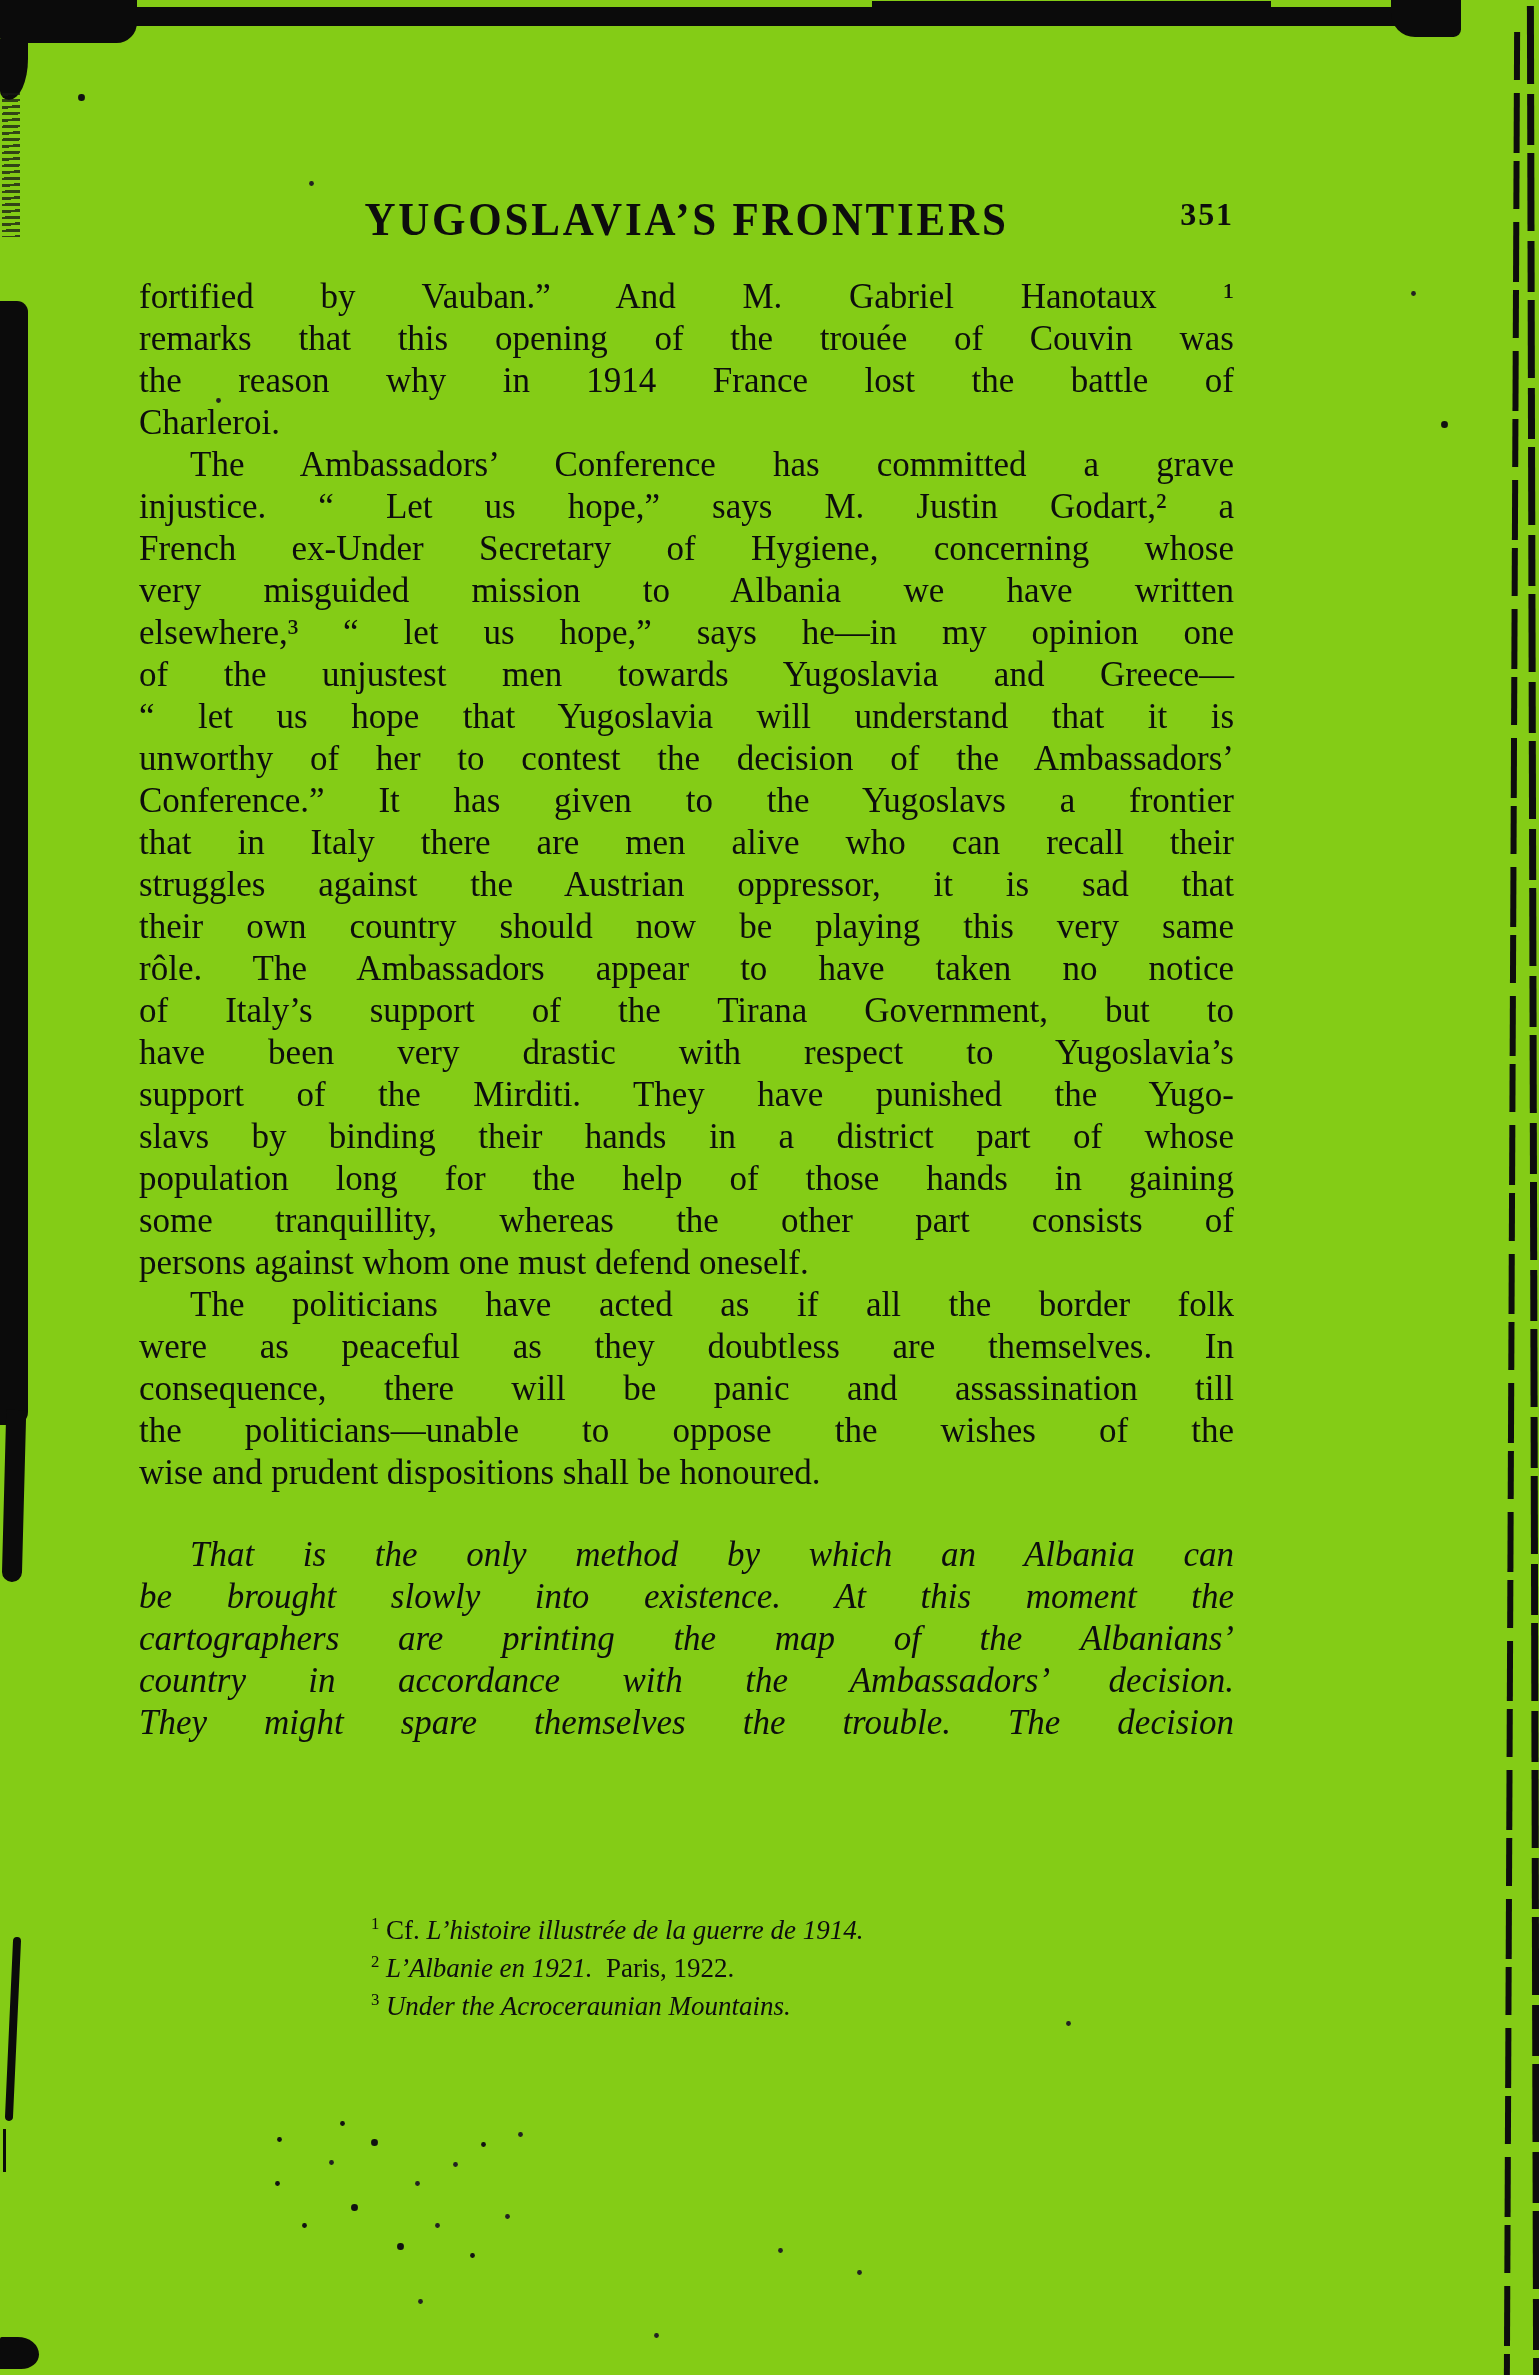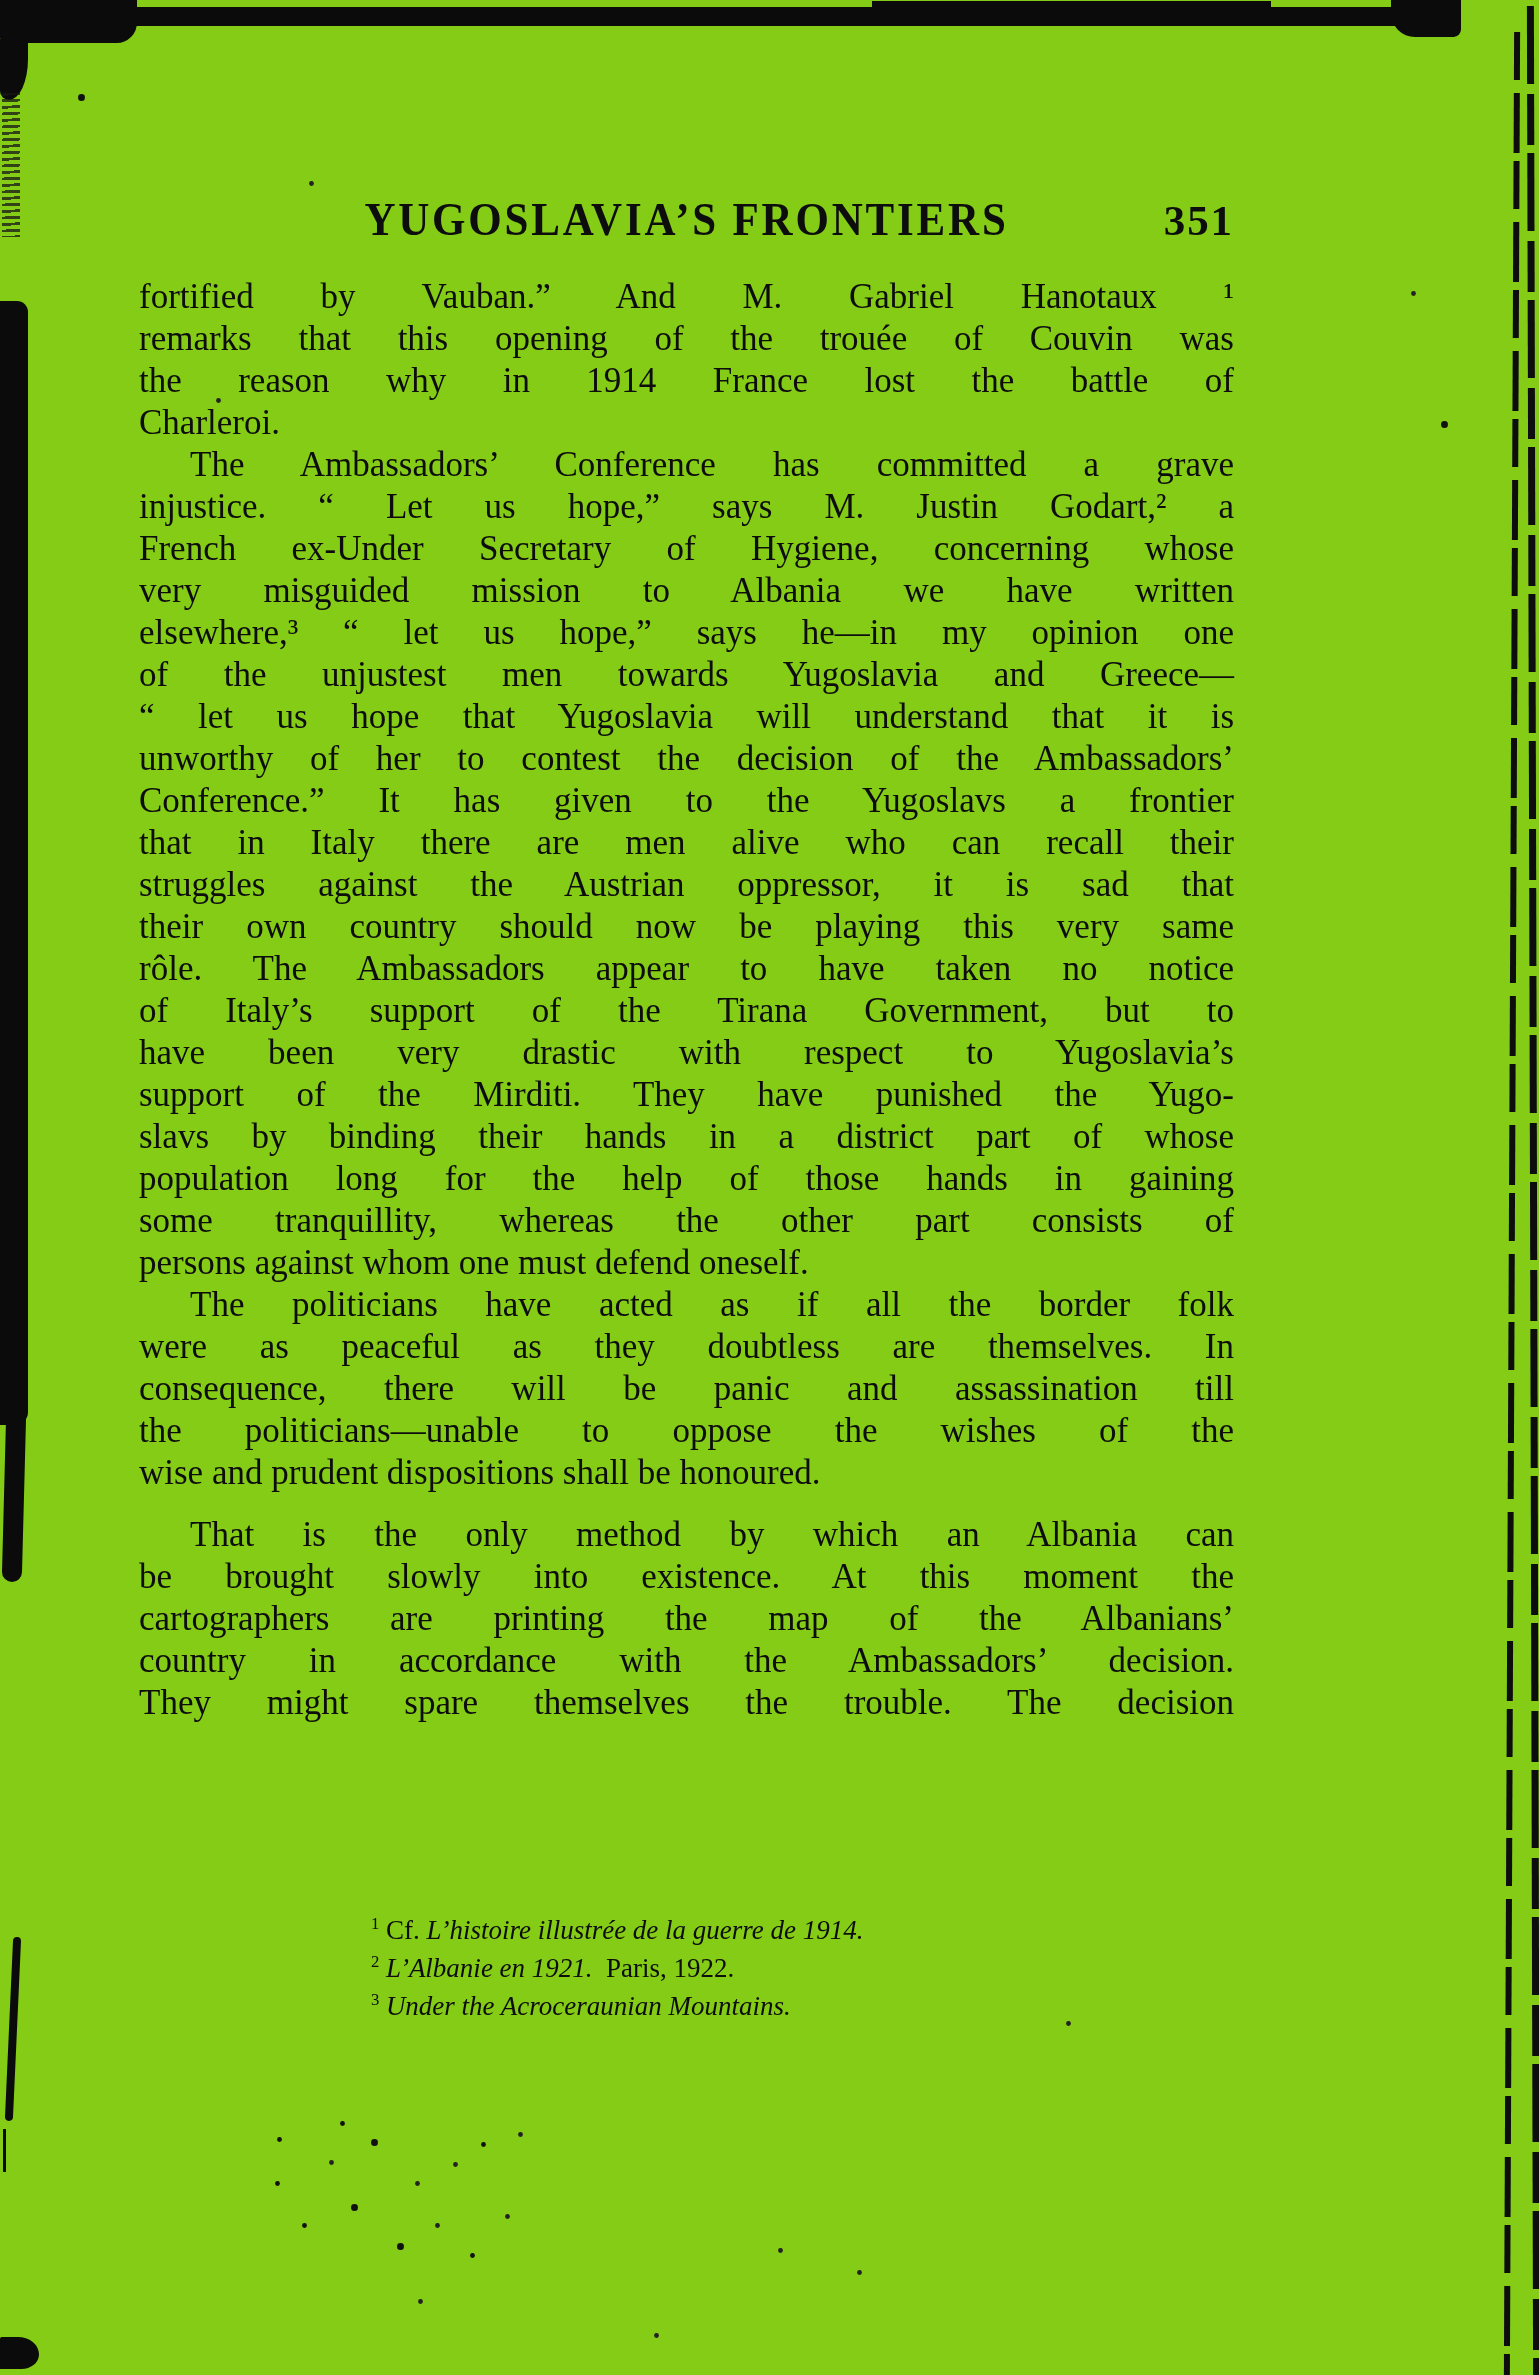--- a/index.html
+++ b/index.html
@@ -7,25 +7,25 @@
     position:relative; width:1540px; height:2376px; overflow:hidden;
     background:#84cc16; color:#0d0d0d;
     font-family:"Liberation Serif","DejaVu Serif",serif;
   }
   
   .page-header { position:absolute; left:139px; top:195px; width:1095px; height:58px; }
   .running-title {
     text-align:center; font-size:43px; font-weight:bold; letter-spacing:2.8px;
     white-space:nowrap; transform:scaleY(1.06);
   }
-  .page-number { position:absolute; right:0; top:0.9px; font-size:43px; font-weight:bold; letter-spacing:1.9px; }
+  .page-number { position:absolute; right:0; top:0.9px; font-size:32px; font-weight:bold; letter-spacing:1.9px; }
   
   .text-column { position:absolute; left:139px; top:276px; width:1095px; font-size:35px; line-height:42px; }
   .paragraph { margin:0; }
-  .paragraph.space-before { margin-top:20px; }
+  .paragraph.space-before { margin-top:40px;font-style:italic; }
   .line { height:42px; text-align:justify; text-align-last:justify; -moz-text-align-last:justify; }
   .line.no-stretch { text-align-last:left; -moz-text-align-last:left; }
   .line.first-indent { text-indent:51px; }
   
   .footnotes { position:absolute; left:371px; top:1911px; font-size:27px; line-height:38px; white-space:pre-wrap; }
   .footnote sup { font-size:0.62em; line-height:0; vertical-align:super; margin-right:6.5px; }
   .fn-italic { font-style:italic; }
   
   .art { position:absolute; background:#0b0b0b; }
   .top-bar        { left:0; top:6.5px; width:1449px; height:19.5px; }

